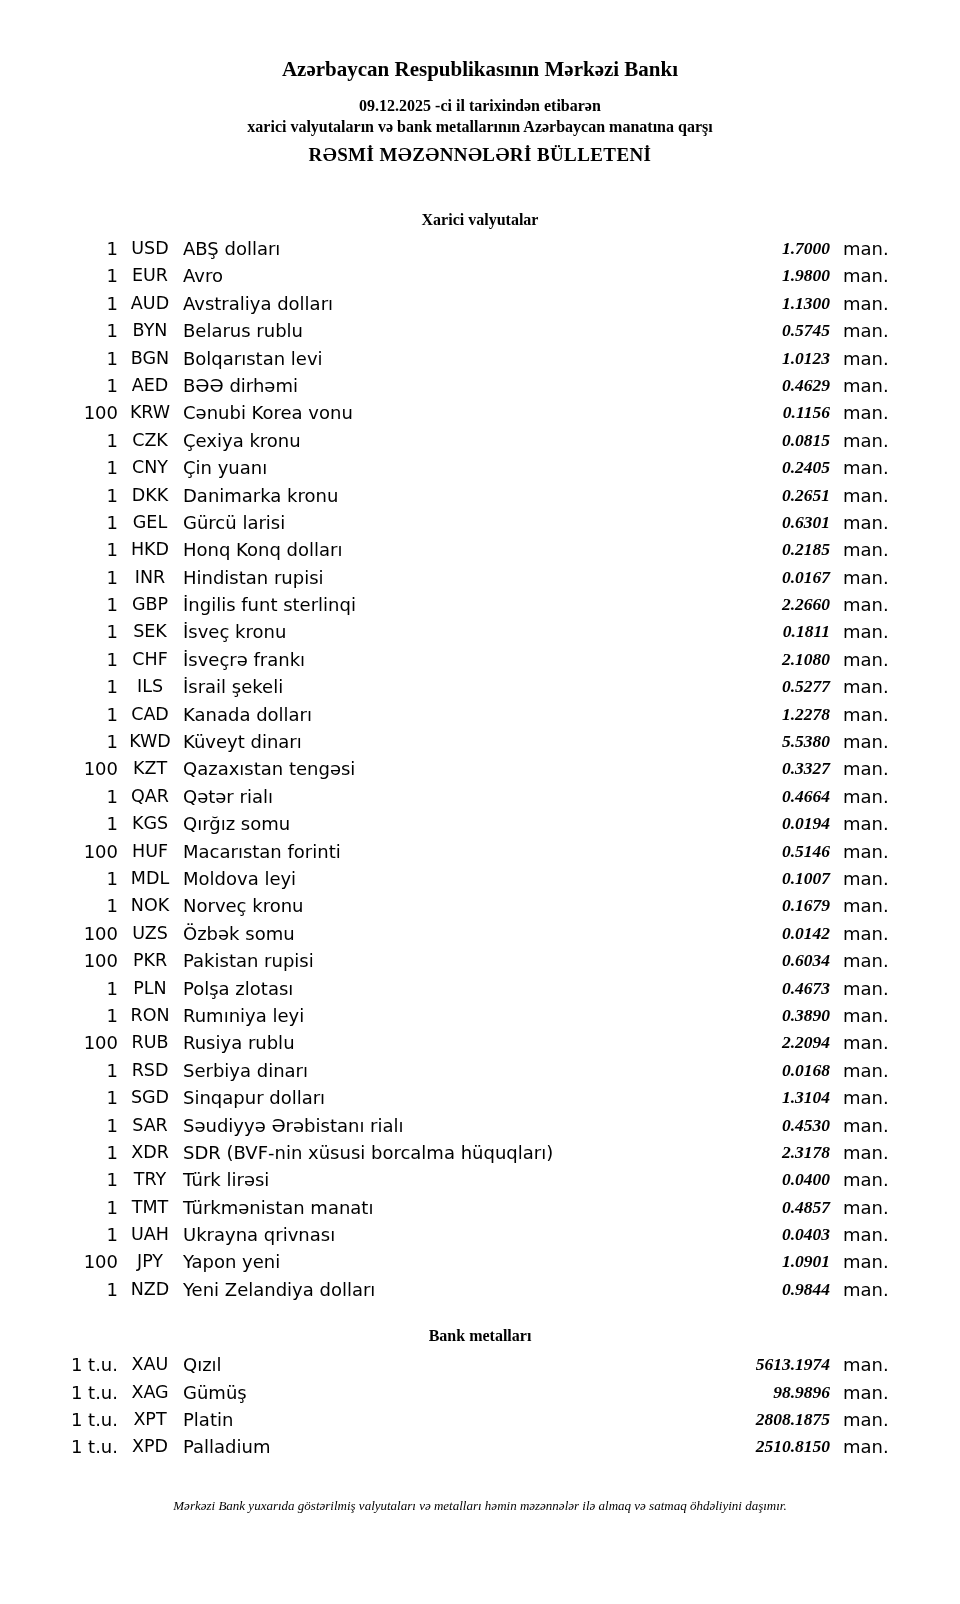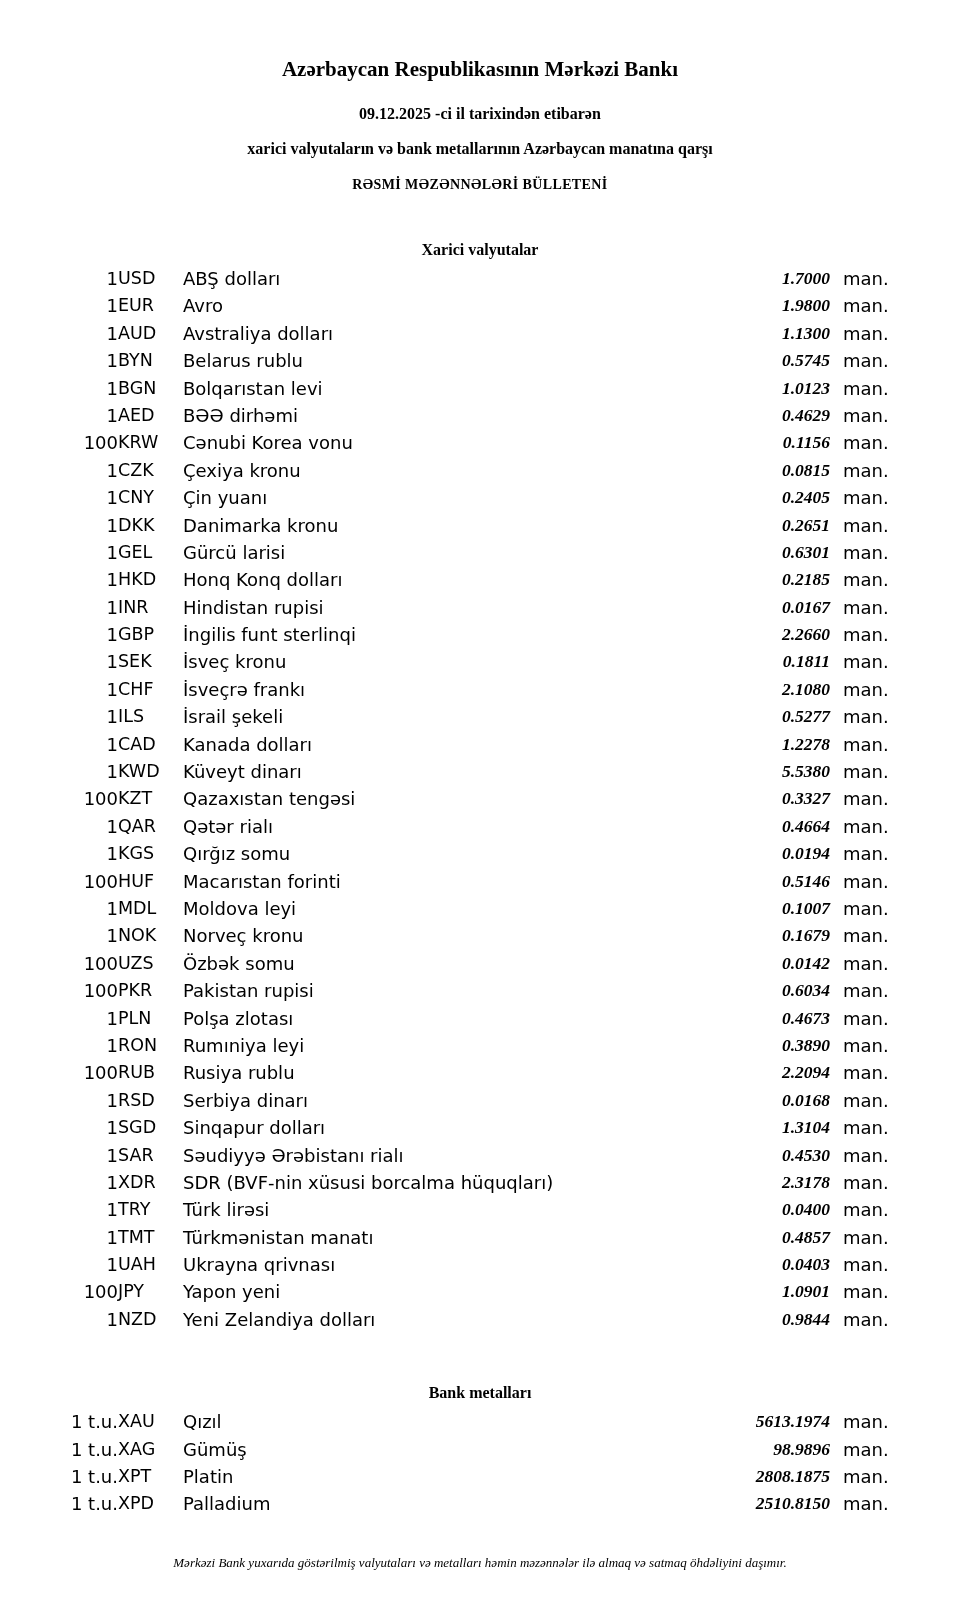--- a/index.html
+++ b/index.html
@@ -17,50 +17,50 @@
   .center { text-align: center; }
   .serifbold {
     font-family: "Liberation Serif", serif;
     font-weight: bold;
   }
   .bank-title {
     padding-top: 56px;
     font-size: 21px;
     line-height: 27px;
   }
-  .date-line   { margin-top: 20px; font-size: 16px; line-height: 21px; font-family: Liberation Serif, serif; }
-  .subject-line{ margin-top: 14px; font-size: 16px; line-height: 21px; }
+  .date-line   { margin-top: 12px; font-size: 16px; line-height: 21px; font-family: Liberation Serif, serif; }
+  .subject-line{ font-size: 16px; line-height: 21px; }
   .bulletin-title {
-    margin-top: 15px;
-    font-size: 14px;
+    margin-top: 7px;
+    font-size: 19px;
     line-height: 22px;
     letter-spacing: 0.4px;
   }
   .section-title {
     font-size: 16px;
     line-height: 21px;
   }
   .currencies-title { margin-top: 43px; }
-  .metals-title    { margin-top: 49px; }
+  .metals-title    { margin-top: 22px; }
   .rate-table { margin-top: 5px; }
   .row {
     display: flex;
     height: 27.4px;
     line-height: 27.4px;
     font-size: 18px;
     white-space: nowrap;
   }
   .col-amount {
     width: 118px;
     text-align: right;
     flex: none;
   }
   .col-code {
     width: 64px;
-    text-align: left;
+    text-align: center;
     flex: none;
     font-size: 17.5px;
   }
   .col-name {
     flex: 1 1 auto;
     padding-left: 1px;
     overflow: hidden;
   }
   .col-rate {
     width: 130px;

